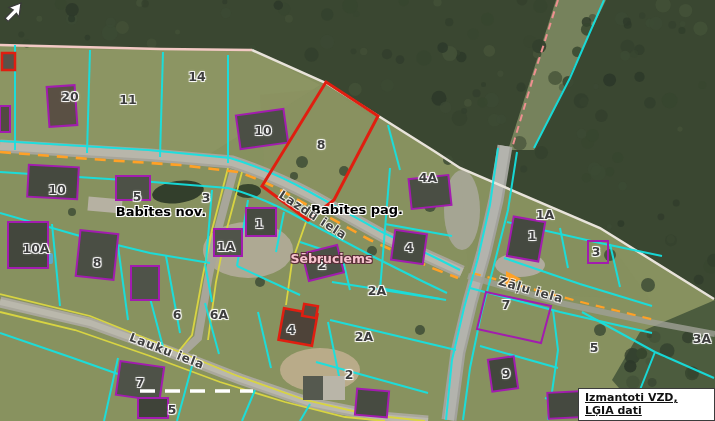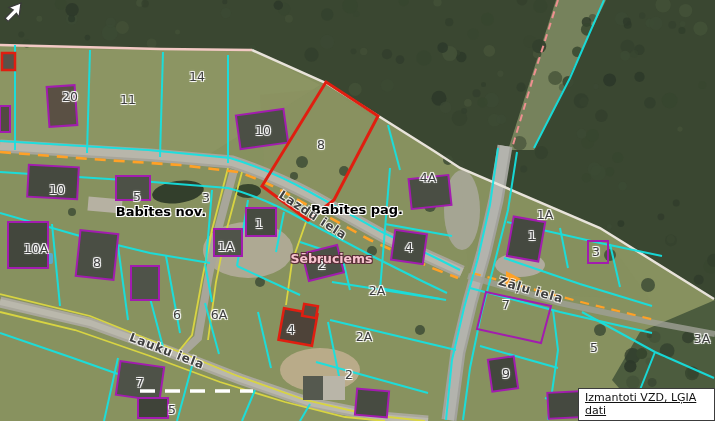--- a/index.html
+++ b/index.html
@@ -1,29 +1,29 @@
 <!DOCTYPE html>
 <html><head>
 <meta charset="utf-8">
 <style>
   html,body{margin:0;padding:0;background:#dfe3e6;}
   #stage{position:relative;width:715px;height:421px;overflow:hidden;
          font-family:"DejaVu Sans","Liberation Sans",sans-serif;background:#87915f;}
   #stage svg{position:absolute;left:0;top:0;}
   .lbl{position:absolute;transform:translate(-50%,-50%);white-space:nowrap;pointer-events:none;}
-  .parcel-num{font-size:12.5px;font-weight:normal;color:#3d3d3d;
+  .parcel-num{font-size:12.5px;font-weight:bold;color:#3d3d3d;
       text-shadow:-1px -1px 0 #ffffffcc,1px -1px 0 #ffffffcc,-1px 1px 0 #ffffffcc,1px 1px 0 #ffffffcc,0 0 3px #fff;text-align:center;}
   .admin{font-size:13px;font-weight:bold;color:#000;
       text-shadow:-1px -1px 0 #fff,1px -1px 0 #fff,-1px 1px 0 #fff,1px 1px 0 #fff,0 0 2px #fff;}
   .village{font-size:12.5px;font-weight:bold;color:#f6c3ce;
       text-shadow:-1px -1px 0 #5a2d38,1px -1px 0 #5a2d38,-1px 1px 0 #5a2d38,1px 1px 0 #5a2d38;padding-left:35px;}
   .street{font-size:12px;font-weight:bold;color:#3f3f3f;letter-spacing:1px;
       text-shadow:-1px -1px 0 #ffffffb0,1px -1px 0 #ffffffb0,-1px 1px 0 #ffffffb0,1px 1px 0 #ffffffb0;}
   #attribution{position:absolute;left:578px;top:388px;background:#fff;border:1px solid #3c3c3c;
-      padding:2px 6px 3px 6px;font-size:11px;color:#111;}
+      padding:2px 6px 3px 6px;font-size:11px;color:#111;font-weight:bold;}
   #attribution span{text-decoration:underline;}
   #cursor{position:absolute;left:680px;top:2px;width:24px;height:24px;}
 </style>
 </head>
 <body>
 
 <div id="stage">
 
 <svg width="715" height="421" viewBox="0 0 715 421">
 

